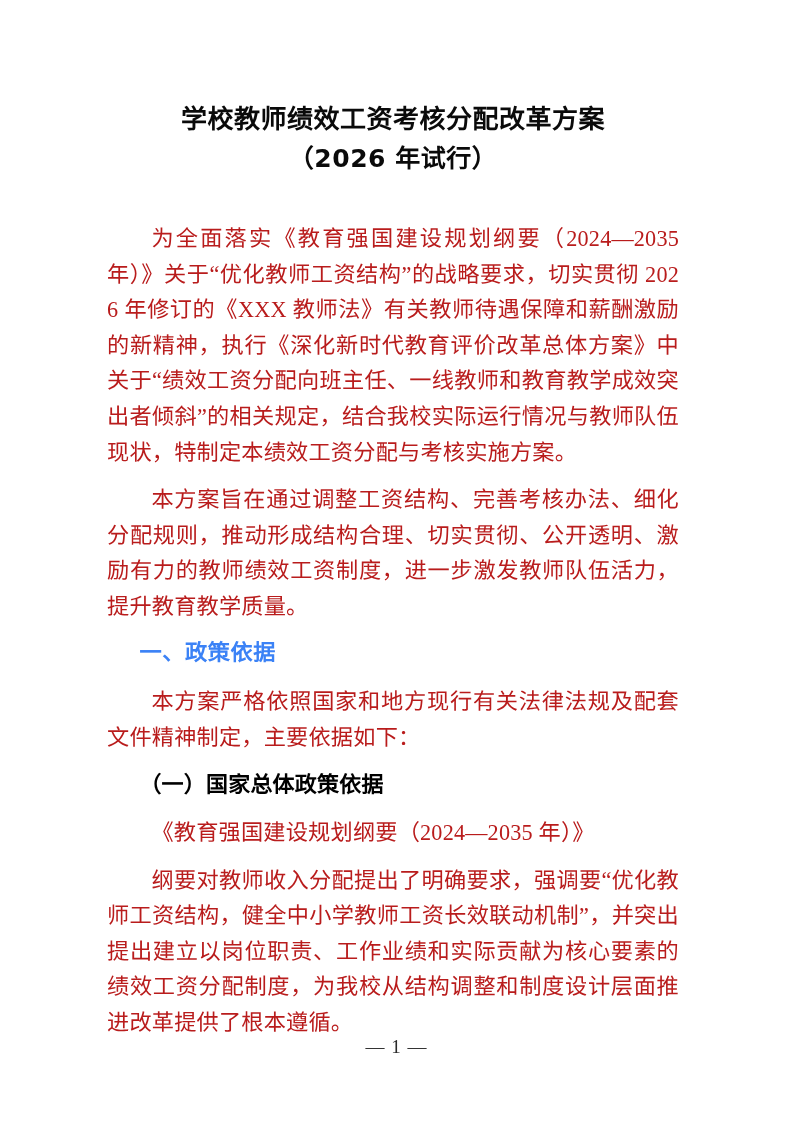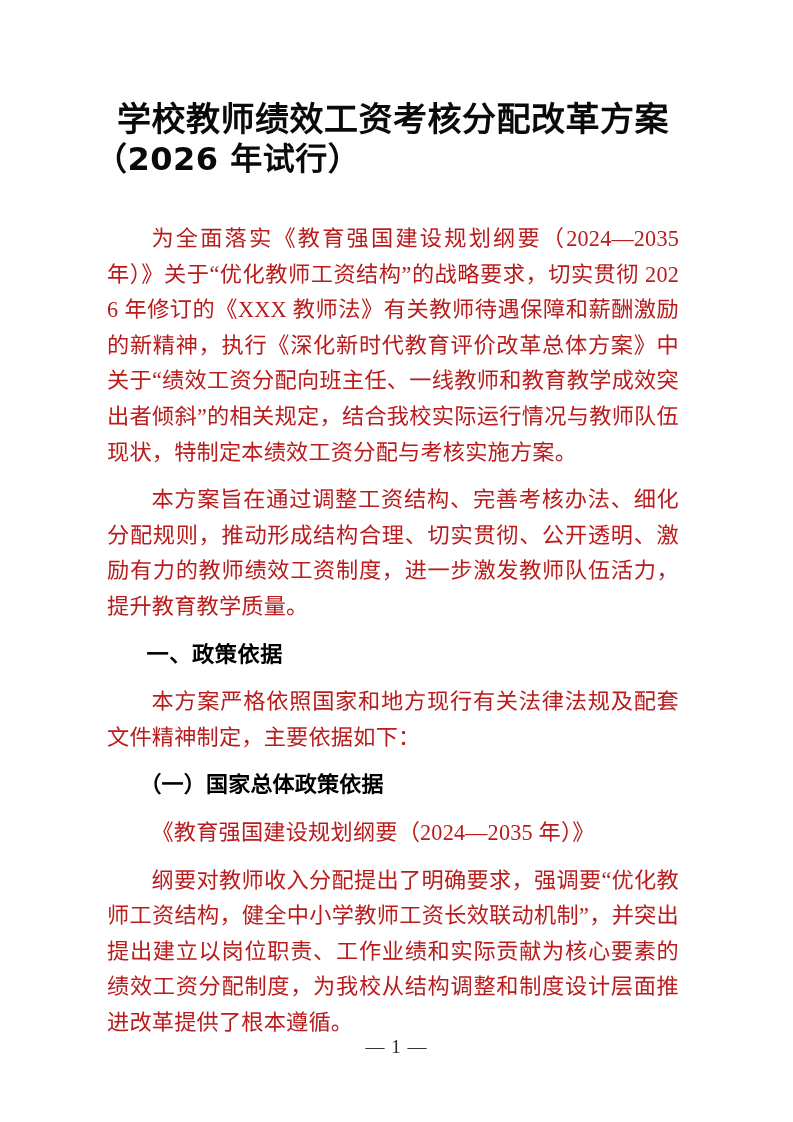--- a/index.html
+++ b/index.html
@@ -35,32 +35,32 @@
     width: 596px;
   }
 
   
   .doc-title {
     margin: 0;
     padding-top: 99px;
     text-align: center;
     font-family: "DejaVu Sans", "Liberation Sans", sans-serif;
     font-weight: 700;
-    font-size: 34px;
+    font-size: 26px;
     line-height: 40px;
     letter-spacing: 0.5px;
     color: #0a0a0a;
     white-space: nowrap;
   }
   .doc-subtitle {
     margin: 0;
-    text-align: left;
+    text-align: center;
     font-family: "DejaVu Sans", "Liberation Sans", sans-serif;
     font-weight: 700;
-    font-size: 32px;
+    font-size: 25px;
     line-height: 40px;
     letter-spacing: 0.5px;
     color: #0a0a0a;
     white-space: nowrap;
   }
 
   
   .body-block {
     margin-top: 42px;
   }
@@ -80,28 +80,28 @@
   }
 
   
   p.para.no-indent {
     text-indent: 0;
     padding-left: 44.4px;
   }
 
   
   h2.h1-cn {
-    margin: 7px;
-    font-family: Liberation Sans, sans-serif;
+    margin: 0;
+    font-family: Liberation Mono, monospace;
     font-weight: 700;
     font-size: 22.2px;
     line-height: 35.6px;
     text-indent: 44.4px;
     letter-spacing: 0.6px;
-    color: #000000;
+    color: #3b82f6;
   }
 
   
   h3.h2-cn {
     margin: 0;
     font-family: "Liberation Serif", "DejaVu Serif", serif;
     font-weight: 700;
     font-size: 22px;
     line-height: 35.6px;
     text-indent: 44.4px;

